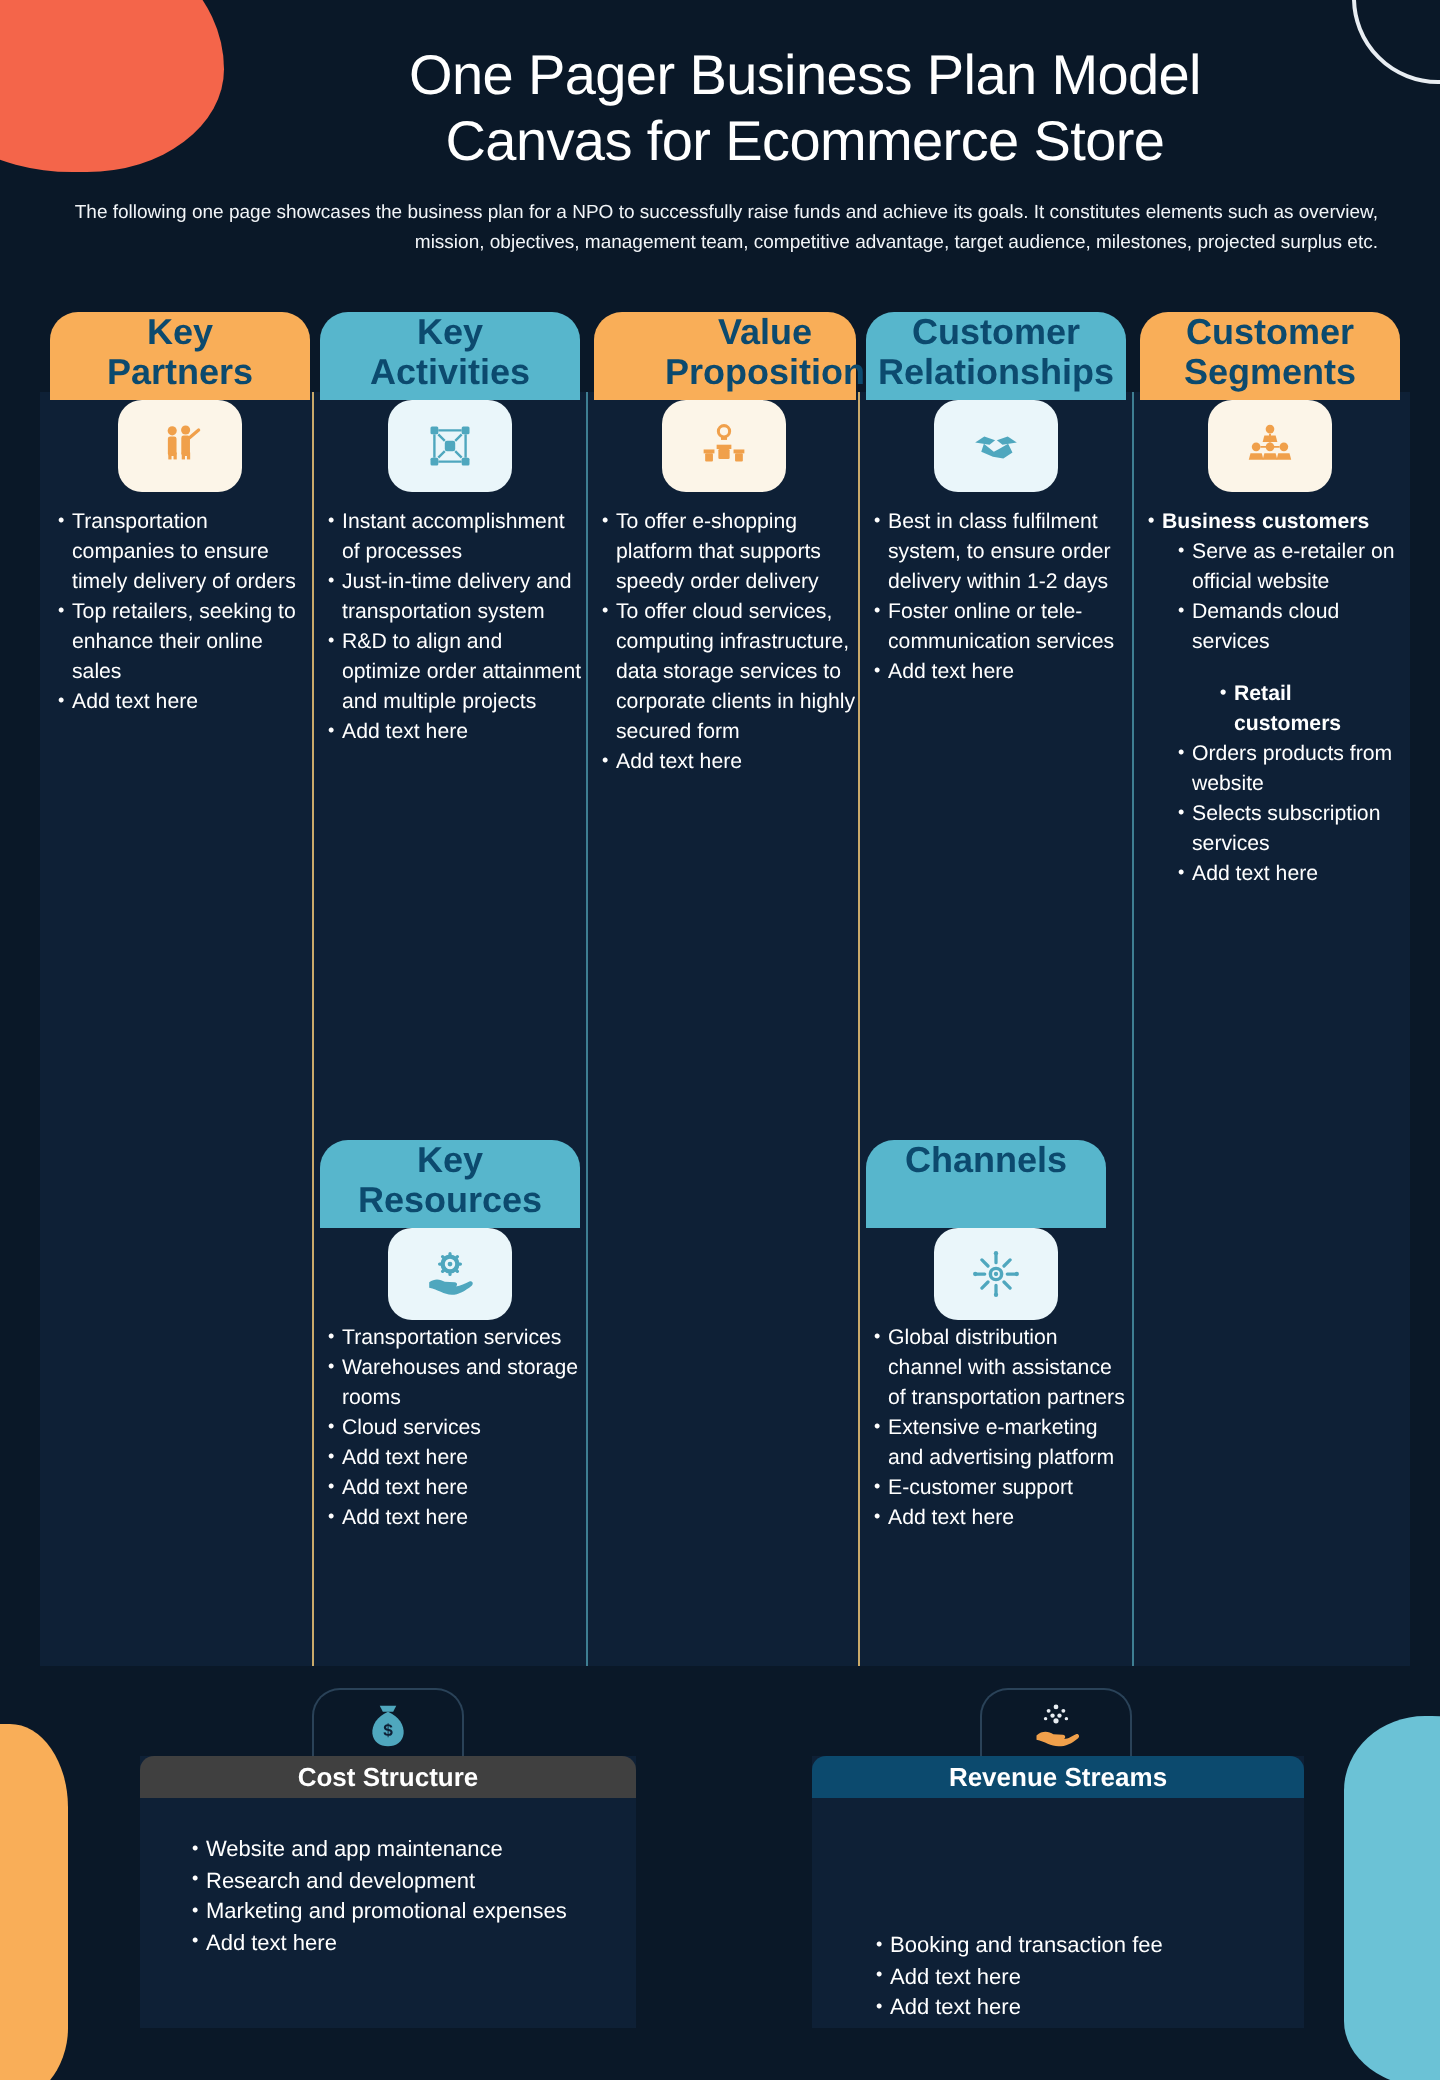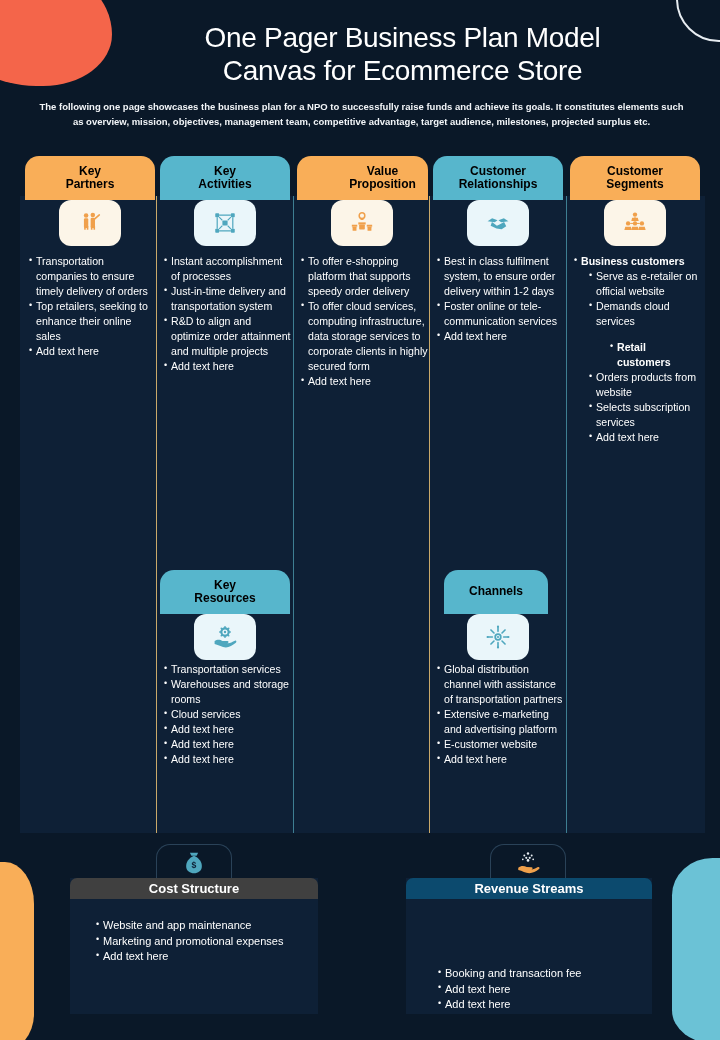--- a/index.html
+++ b/index.html
@@ -30,35 +30,35 @@
     border:2px solid #E8EDF2; border-radius:50%;
   }
   
   .title {
     position:absolute; left:110px; top:22px; width:585px;
     font-size:28px; font-weight:normal; line-height:1.17;
     letter-spacing:-0.3px; text-align:center;
   }
   .subtitle {
     position:absolute; left:34px; top:100px; width:655px;
-    font-size:9.5px; line-height:1.55; text-align:center; color:#F2F5F8;font-weight:bold;
+    font-size:9.5px; line-height:1.55; text-align:right; color:#F2F5F8;
   }
   
   .canvas { position:absolute; left:20px; top:196px; width:685px; height:637px; }
   .panel {
     position:absolute; top:0; height:637px;
     background:#0E2036;
   }
   .vline { position:absolute; top:0; width:1px; height:637px; }
   
   .pill {
     position:absolute; height:44px; border-radius:14px 14px 0 0;
-    display:flex; align-items:center; justify-content:center;
-    text-align:center; font-size:12px; font-weight:bold;
-    line-height:1.12; color:#000000; z-index:4;
+    display:flex; align-items:flex-start; justify-content:center;
+    text-align:center; font-size:18px; font-weight:bold;
+    line-height:1.12; color:#0c4a6e; z-index:4;
   }
   .pill.orange { background:#F9AE58; }
   .pill.teal   { background:#57B6CC; }
   
   .icon-tile {
     position:absolute; width:62px; height:46px; border-radius:12px;
     display:flex; align-items:center; justify-content:center; z-index:5;
   }
   .icon-tile.cream { background:#FCF5E8; }
   .icon-tile.ice   { background:#EAF6FA; }
@@ -222,61 +222,62 @@
         </svg>
       </div>
       <ul class="blist" style="left: 144px; top: 466px; width: 127px;">
         <li>Transportation services</li>
         <li>Warehouses and storage rooms</li>
         <li>Cloud services</li>
         <li>Add text here</li>
         <li>Add text here</li>
         <li>Add text here</li>
       </ul>
-      <div class="pill teal" style="left: 424px; top: 374px; width: 104px; border-radius: 14px 14px 0px 0px;">
+      <div class="pill teal" style="left: 413px; top: 374px; width: 120px; border-radius: 14px 14px 0px 0px;">
         <span>Channels</span>
       </div>
       <div class="icon-tile ice" style="left: 447px; top: 418px;">
         <svg width="30" height="26" viewBox="0 0 24 24">
           <circle cx="12" cy="12" r="2.6" fill="none" stroke="#4FA7BE" stroke-width="1.6"></circle>
           <circle cx="12" cy="12" r="1" fill="#4FA7BE"></circle>
           <g stroke="#4FA7BE" stroke-width="1.5" stroke-linecap="round">
             <path d="M12 2.8v4M12 17.2v4M2.8 12h4M17.2 12h4M5.5 5.5l2.8 2.8M15.7 15.7l2.8 2.8M18.5 5.5l-2.8 2.8M8.3 15.7l-2.8 2.8"></path>
           </g>
           <g fill="#4FA7BE">
             <circle cx="12" cy="2.4" r="1"></circle>
             <circle cx="12" cy="21.6" r="1"></circle>
             <circle cx="2.4" cy="12" r="1"></circle>
             <circle cx="21.6" cy="12" r="1"></circle>
           </g>
         </svg>
       </div>
       <ul class="blist" style="left: 417px; top: 466px; width: 127px;">
         <li>Global distribution channel with assistance of transportation partners</li>
         <li>Extensive e-marketing and advertising platform</li>
-        <li>E-customer website</li>
+        <li>E-customer support</li>
         <li>Add text here</li>
       </ul>
     </div>
 </div>
 
 <div id="bottom-wrap">
     <div class="tab" style="left: 156px; top: 844px;">
       <svg width="30" height="26" viewBox="0 0 24 24">
         <path d="M9.6 5.4 L8.2 2.6 h7.6 l-1.4 2.8z" fill="#4FA7BE"></path>
         <path d="M12 5.4 C7 7.6 4.4 11.6 4.8 15.6 c.4 3.6 3.4 5.8 7.2 5.8 s6.8-2.2 7.2-5.8 C19.6 11.6 17 7.6 12 5.4z" fill="#4FA7BE"></path>
         <text x="12" y="16.6" font-size="8" font-weight="bold" fill="#0E2036" text-anchor="middle" font-family="Liberation Sans, sans-serif">$</text>
       </svg>
     </div>
     <div class="bottom-box" style="left: 70px; top: 878px; width: 248px; height: 136px;"></div>
     <div class="bar teal" style="left: 70px; top: 878px; width: 248px;">
       <span>Cost Structure</span>
     </div>
     <ul class="blist flat" style="left: 96px; top: 918px; width: 212px; font-size: 11px;">
       <li>Website and app maintenance</li>
+      <li>Research and development</li>
       <li>Marketing and promotional expenses</li>
       <li>Add text here</li>
     </ul>
     <div class="tab" style="left: 490px; top: 844px;">
       <svg width="30" height="26" viewBox="0 0 24 24">
         <g fill="#E8EDF2">
           <circle cx="12" cy="3.2" r="1.1"></circle>
           <circle cx="8.6" cy="5" r="0.9"></circle>
           <circle cx="15.4" cy="5" r="0.9"></circle>
           <circle cx="10.4" cy="7.2" r="1"></circle>

